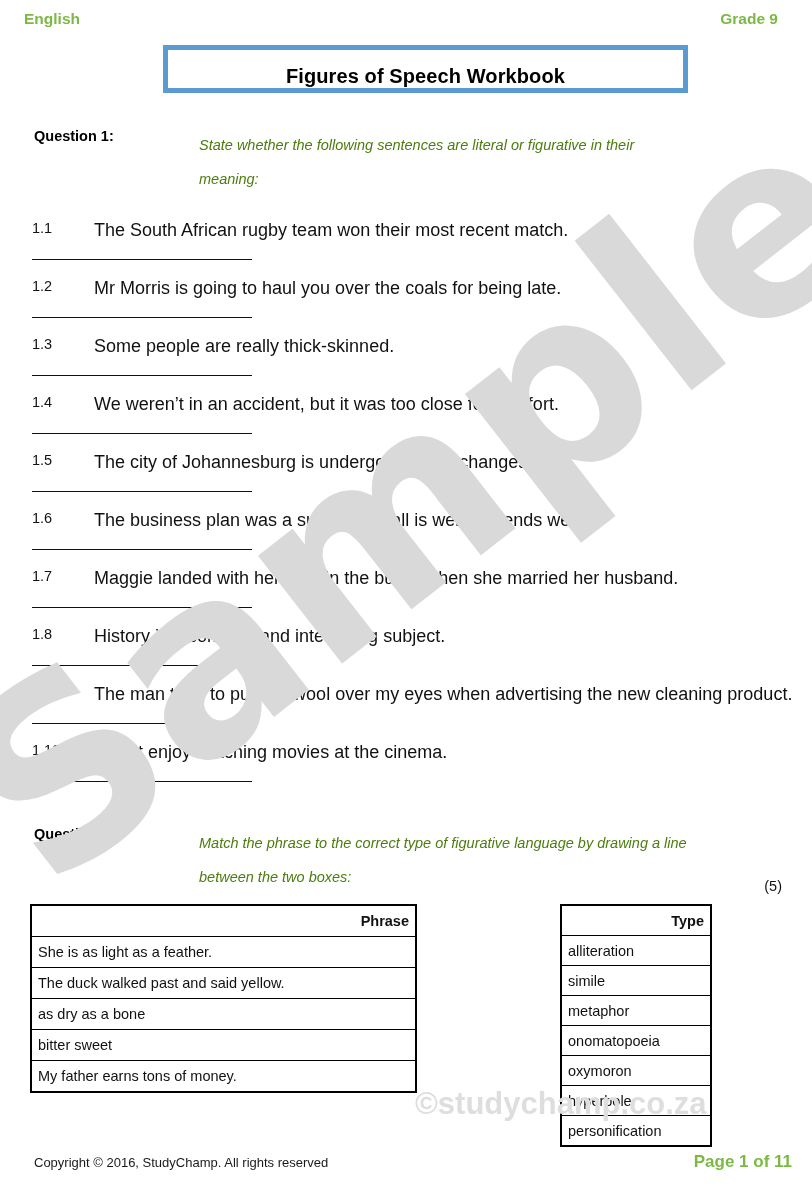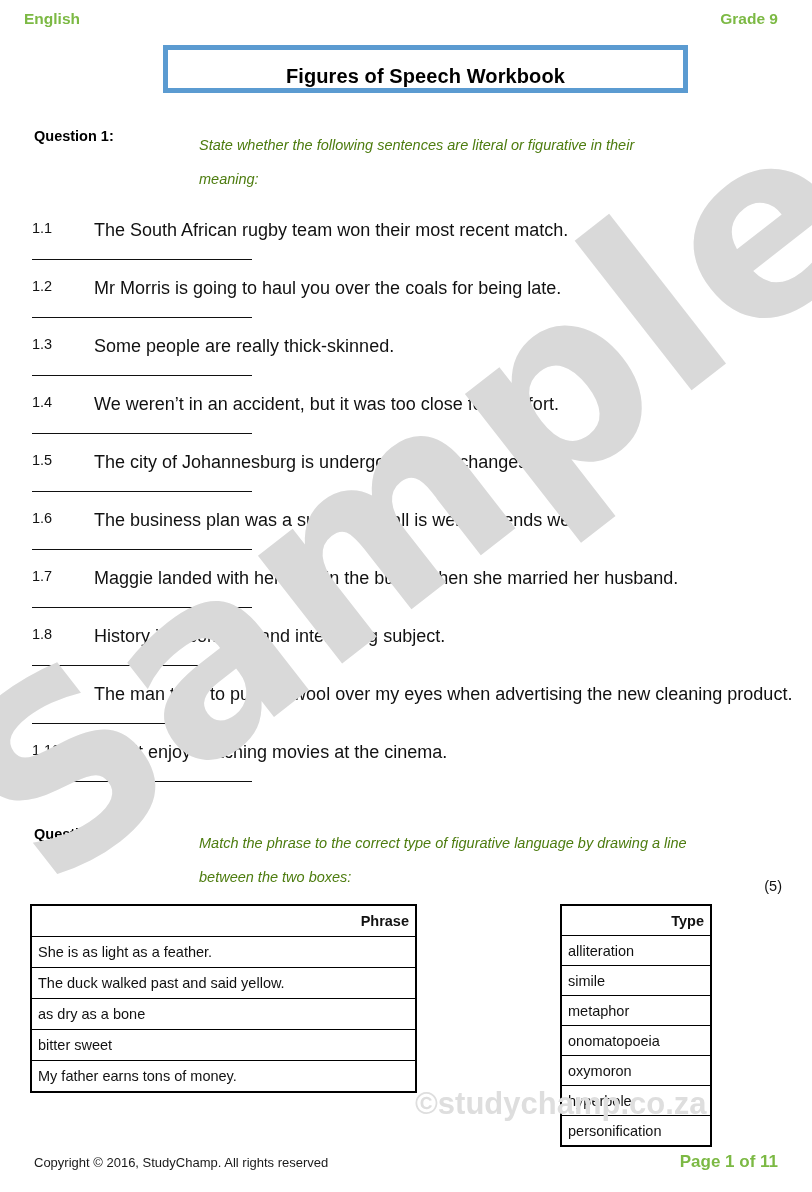--- a/index.html
+++ b/index.html
@@ -206,21 +206,21 @@
     left: 560px;
     top: 904px;
     width: 150px;
   }
   #type-table th, #type-table td { height: 21px; }
 
   
   .footer {
     position: absolute;
     left: 34px;
-    right: 34px;
+    right: 20px;
     top: 1152px;
     display: flex;
     justify-content: space-between;
     align-items: baseline;
     z-index: 8;
     text-align: center;
   }
   .copyright {
     font-size: 13px;
     color: #1a1a1a;

